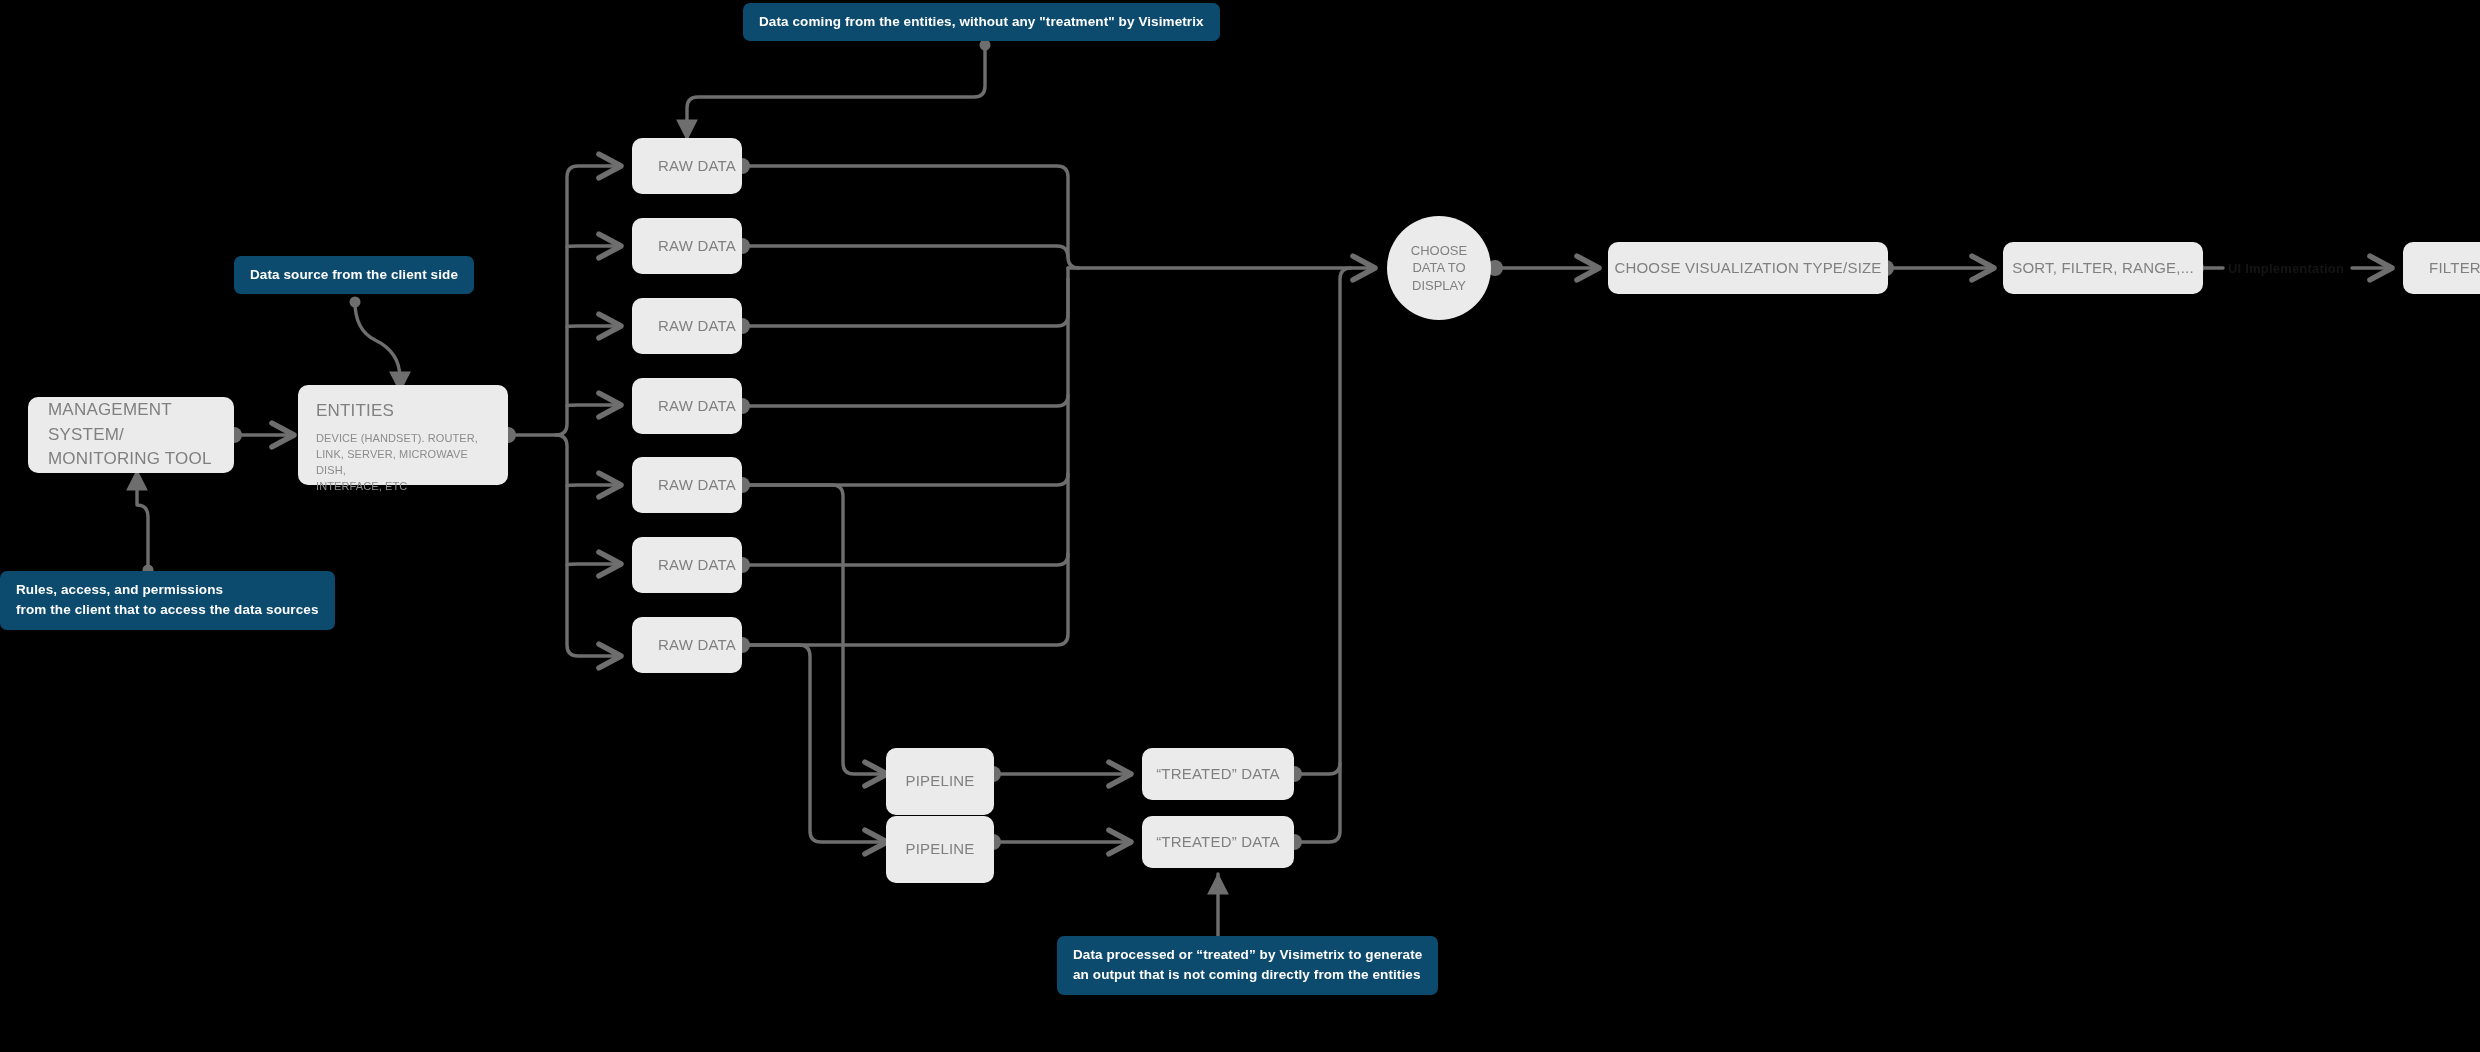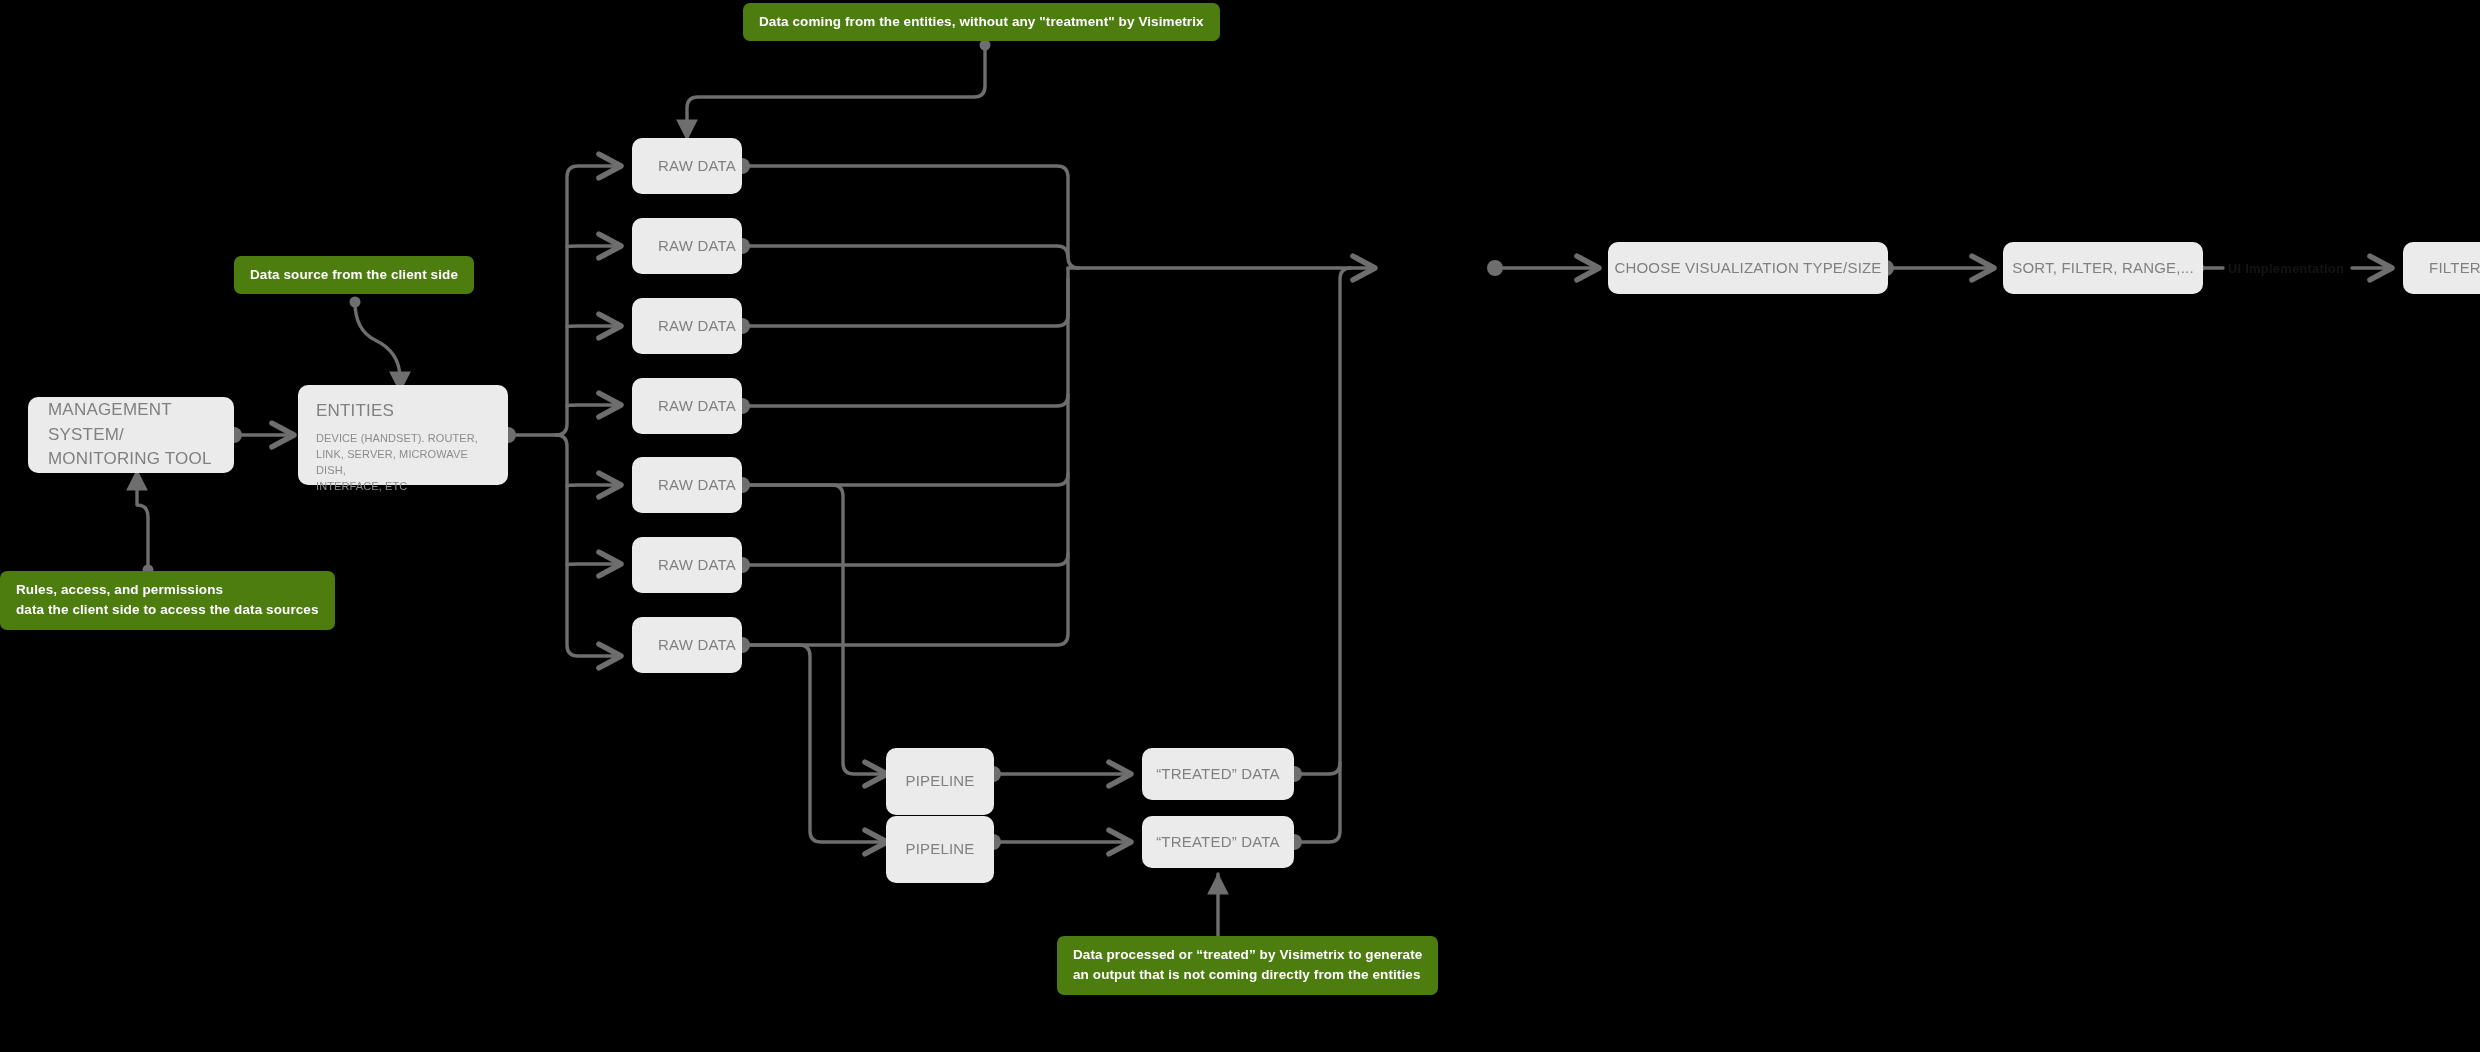--- a/index.html
+++ b/index.html
@@ -70,21 +70,21 @@
 
   .sort-filter { width:200px; height:52px; align-items:center; }
   .sort-filter .node-label { font-size:15px; }
 
   .panel { width:104px; height:52px; align-items:center; }
   .panel .node-label { font-size:15px; }
 
   
   .annot {
     position:absolute;
-    background:#4d7c0f;
+    background:#0c4a6e;
     color:#ffffff;
     border-radius:7px;
     padding:9px 16px;
     font-size:13.5px;
     font-weight:bold;
     line-height:1.5;
     letter-spacing:0.1px;
     white-space:pre-line;
   }
 
@@ -185,21 +185,21 @@
       <path d="M2196,268 L2223,268"></path>
       <path d="M2352,268 L2391,268" marker-end="url(#arrow)"></path>
     </g>
   </svg>
 
   <div class="annot" style="left:743px; top:3px;">Data coming from the entities, without any "treatment" by Visimetrix</div>
 
   <div class="annot" style="left:234px; top:256px;">Data source from the client side</div>
 
   <div class="annot" style="left:0px; top:571px;">Rules, access, and permissions
-data the client side to access the data sources</div>
+from the client that to access the data sources</div>
 
   <div class="annot" style="left:1025px; top:936px;margin-left:32px;">Data processed or “treated” by Visimetrix to generate
 an output that is not coming directly from the entities</div>
 
   <div class="node entities" style="left:298px; top:385px;">
     <div class="ent-title">ENTITIES</div>
     <div class="ent-sub" style="white-space:pre-line;">DEVICE (HANDSET). ROUTER,
 LINK, SERVER, MICROWAVE DISH,
 INTERFACE, ETC</div>
   </div>
@@ -238,20 +238,25 @@
     <div class="node-label">PIPELINE</div>
   </div>
 
   <div class="node treated" style="left:1142px; top:748px;">
     <div class="node-label">“TREATED” DATA</div>
   </div>
   <div class="node treated" style="left:1142px; top:816px;">
     <div class="node-label">“TREATED” DATA</div>
   </div>
 
+  <div class="circle-node" style="left:1387px; top:216px;">
+    <div class="node-label">CHOOSE
+DATA TO
+DISPLAY</div>
+  </div>
 
   <div class="node center vis-type" style="left:1608px; top:242px;">
     <div class="node-label">CHOOSE VISUALIZATION TYPE/SIZE</div>
   </div>
 
   <div class="node center sort-filter" style="left:2003px; top:242px;">
     <div class="node-label">SORT, FILTER, RANGE,...</div>
   </div>
 
   <div class="edge-label" style="left:2228px; top:261px;">UI Implementation</div>

